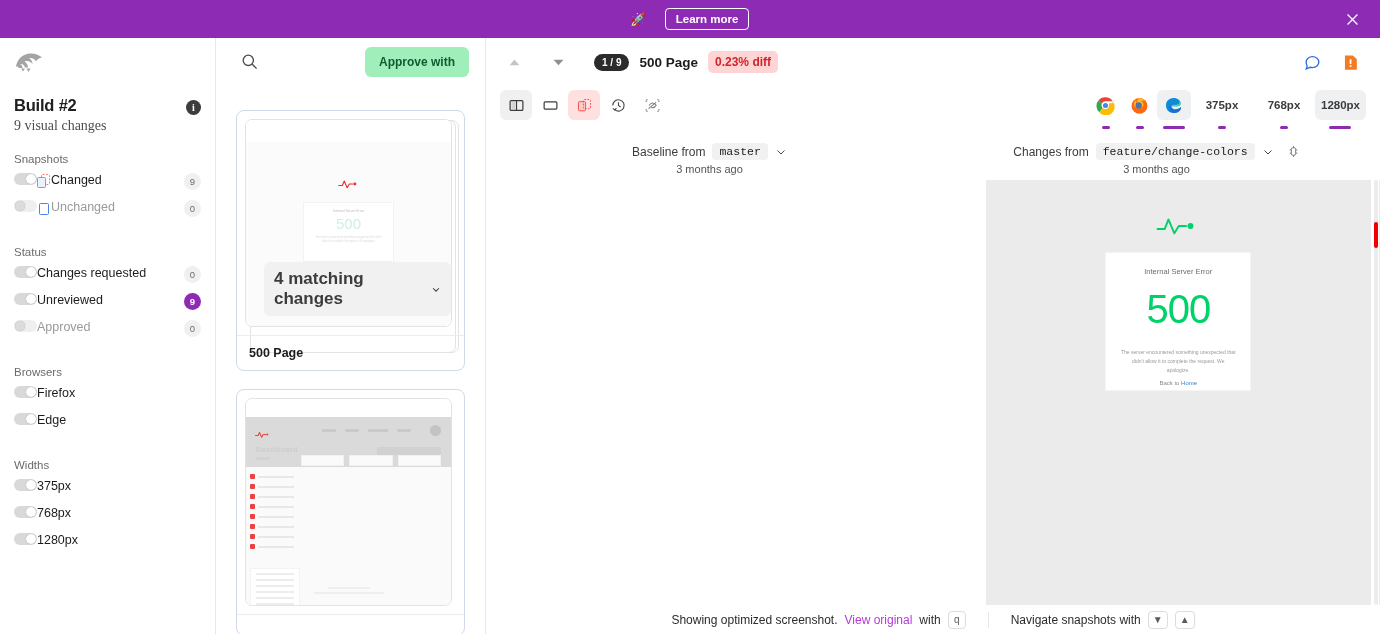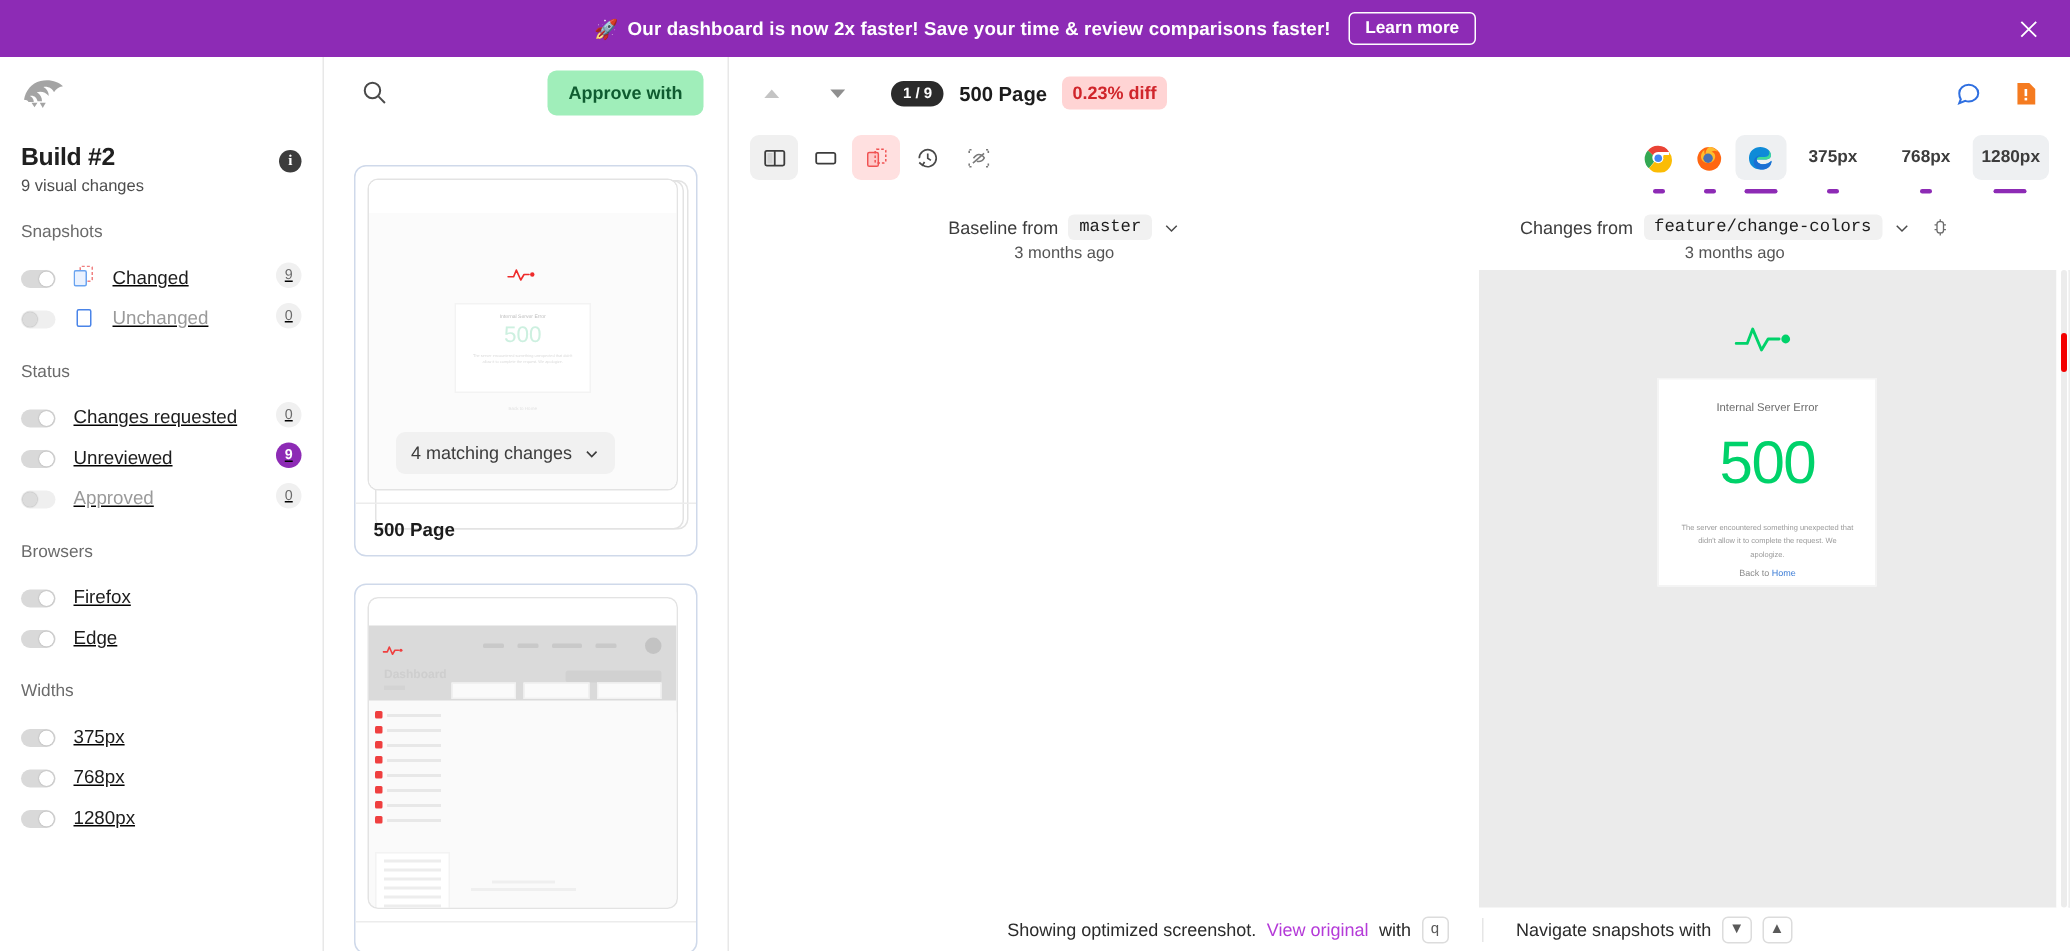--- a/index.html
+++ b/index.html
@@ -36,31 +36,30 @@
   
   .sidebar {
     width: 216px; flex: none; background: #fff;
     border-right: 1px solid #e8e8e8; padding: 0 14px;
     display: flex; flex-direction: column;
   }
   .logo-wrap { height: 48px; display: flex; align-items: center; padding-left: 0px; }
   .logo { width: 30px; height: 22px; opacity: .62; }
   .build-row { display: flex; align-items: flex-start; justify-content: space-between; margin-top: 10px; }
   .build-title { font-size: 16.5px; font-weight: 700; color: #202020; letter-spacing: -.2px; }
-  .build-sub { font-size: 11px; color: #4d4d4d; margin-top: 3px; }
+  .build-sub { font-size: 14px; color: #4d4d4d; margin-top: 3px; font-family: Liberation Serif, serif; }
   .info-badge {
     width: 15px; height: 15px; border-radius: 50%; background: #3c3c3c; color: #fff;
     font-size: 10px; font-weight: 700; display: flex; align-items: center;
     justify-content: center; margin-top: 4px; font-family: "Liberation Serif", serif;
   }
   .group-title { font-size: 11.5px; color: #6b6b6b; margin: 19px 0 8px; }
   .filter-row {
-    display: flex; align-items: flex-end; height: 23px; margin-bottom: 4px; gap: 12px;
+    display: flex; align-items: flex-start; height: 23px; margin-bottom: 4px; gap: 0;
     cursor: pointer;
-    text-decoration: underline;
   }
   .toggle {
     width: 23px; height: 12px; border-radius: 7px; background: #d9d9d9;
     position: relative; flex: none;
   }
   .toggle.on { background: #d9d9d9; }
   .toggle .knob {
     position: absolute; width: 10px; height: 10px; border-radius: 50%;
     background: #fff; top: 1px; right: 1px;
     box-shadow: 0 0 1px rgba(0,0,0,.35);
@@ -111,21 +110,21 @@
   .thumb-inner { position: absolute; inset: 0; }
   .snapcard-foot {
     position: relative; border-top: 1px solid #ececec; margin-top: 8px;
     padding: 10px 12px; font-size: 12.5px; font-weight: 700; color: #1c1c1c;
   }
   .matching-pill {
     position: absolute; left: 18px; bottom: 10px; z-index: 4;
     background: #f1f1f1; border-radius: 6px; padding: 7px 10px;
     display: flex; align-items: center; gap: 8px; cursor: pointer;
   }
-  .matching-pill span { font-size: 12px; font-weight: 400; color: #3c3c3c; }
+  .matching-pill span { font-size: 17px; font-weight: 700; color: #3c3c3c; }
 
   
   .t500 { background: #fff; width: 100%; height: 100%; position: relative; }
   .t500 .hdrbar { height: 22px; background: #fff; }
   .t500 .area { position: absolute; inset: 22px 0 0 0; background: #fbfbfb; }
   .t500 .pulse { position: absolute; top: 34px; left: 50%; transform: translateX(-50%); }
   .t500 .card {
     position: absolute; top: 60px; left: 28%; right: 28%; height: 60px;
     background: #fff; border: 1px solid #f3f3f3;
   }
@@ -249,21 +248,20 @@
     font-size: 10px; color: #5a5a5a; padding: 0 4px; cursor: pointer;
   }
 </style>
 </head>
 <body>
 
 <div id="app">
 
   <div class="banner">
     <span class="banner-emoji">🚀</span>
-    <span class="banner-text">Our dashboard is now 2x faster! Save your time &amp; review comparisons faster!</span>
     <button class="banner-cta">Learn more</button>
     <div class="banner-close">
       <svg width="17" height="17" viewBox="0 0 24 24" fill="none" stroke="#fff" stroke-width="1.8">
           <path d="M5 5l14 14M19 5L5 19"></path>
         </svg>
     </div>
   </div>
 
   <div class="body-row">
 

